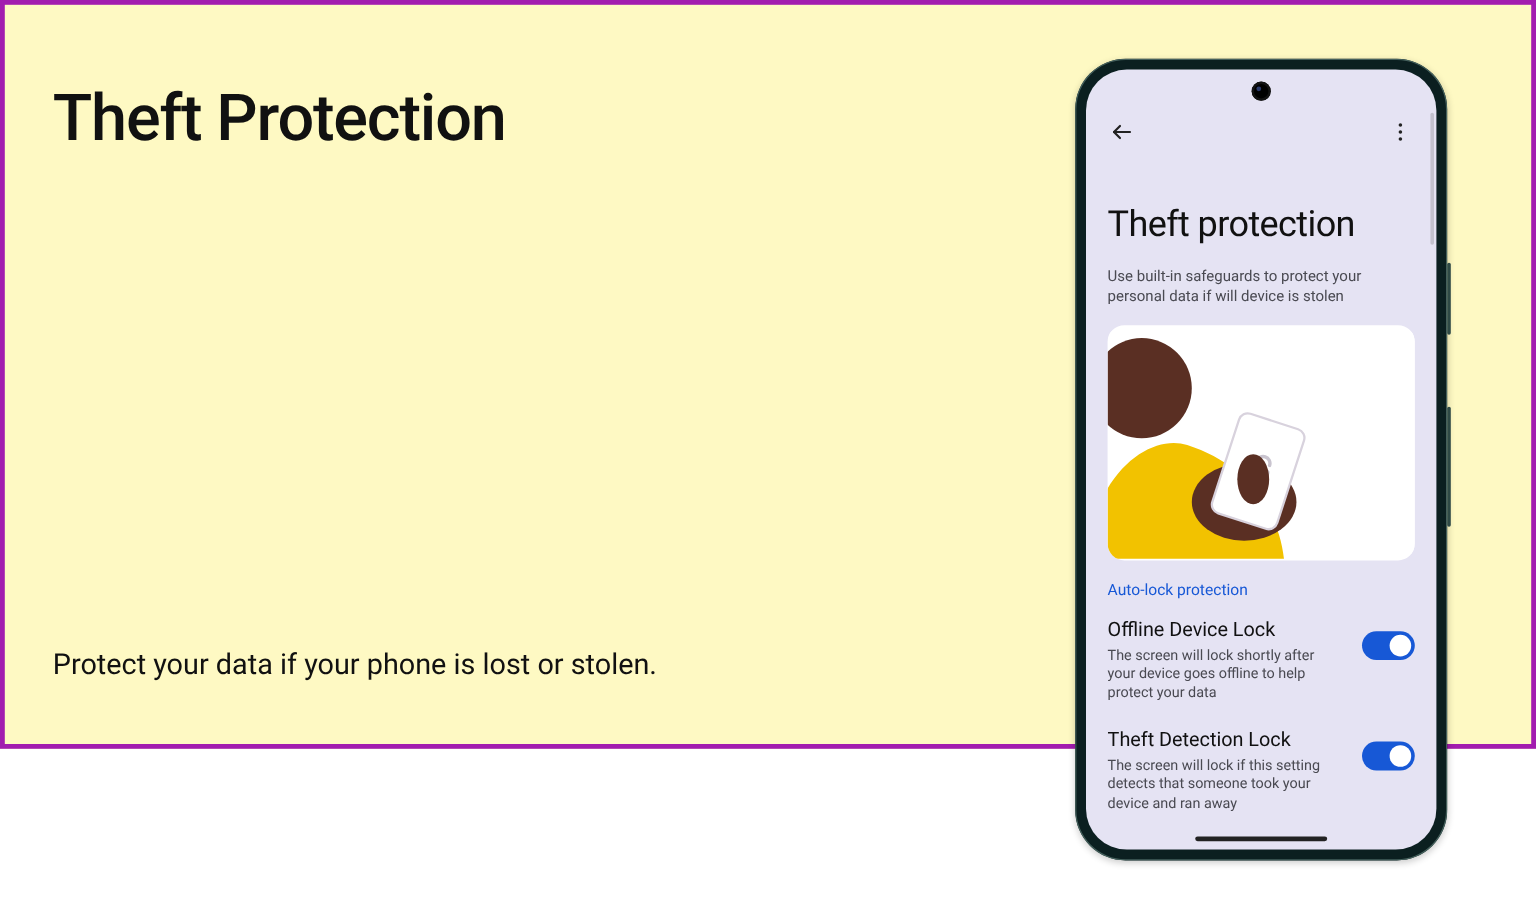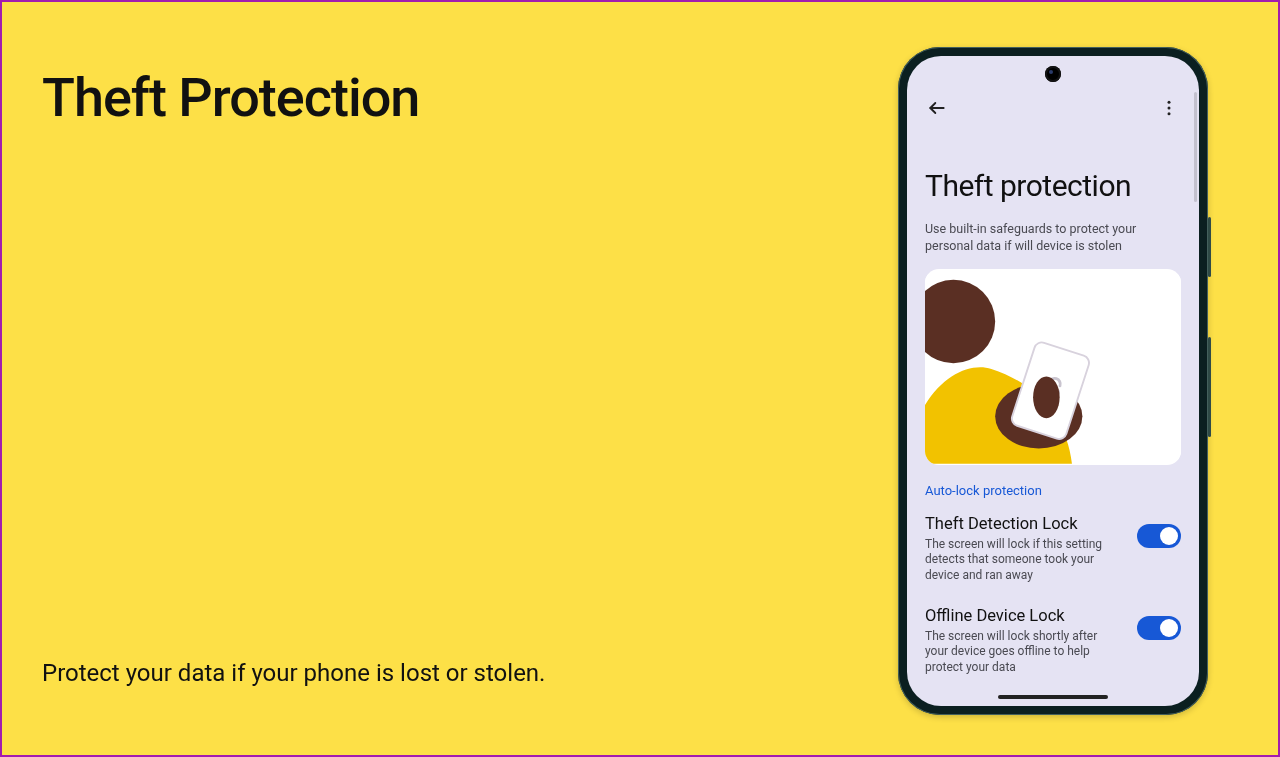--- a/index.html
+++ b/index.html
@@ -1,26 +1,26 @@
 <!DOCTYPE html>
 <html><head>
 <meta charset="utf-8">
 <style>
   * { box-sizing: border-box; margin: 0; padding: 0; }
   html, body { width: 1280px; height: 757px; overflow: hidden; font-family: -apple-system, BlinkMacSystemFont, "Segoe UI", Roboto, Helvetica, Arial, sans-serif; }
   .frame {
-    width: 1280px; height: 757px; border: 2px solid #a21caf; background: #fde047;
+    width: 1280px; height: 624px; border: 4px solid #a21caf; background: #fef9c3;
     position: relative;
   }
   .page-title {
     position: absolute; left: 40px; top: 64px;
     font-size: 54px; font-weight: 500; letter-spacing: -1px; color: #111;
   }
   .page-sub {
-    position: absolute; left: 40px; bottom: 68px;
+    position: absolute; left: 40px; bottom: 52px;
     font-size: 24px; font-weight: 400; color: #111;
   }
 
   
   .phone {
     position: absolute; right: 70px; top: 45px;
     width: 310px; height: 668px;
     background: #0b1f20; border-radius: 42px;
     padding: 9px;
     box-shadow: 0 0 0 1px #44605c inset, 0 2px 6px rgba(0,0,0,0.2);
@@ -138,30 +138,30 @@
             </g>
 
             <ellipse cx="128" cy="130" rx="14" ry="22" fill="#5a2f23"></ellipse>
           </svg>
         </div>
 
         <div class="section-label">Auto-lock protection</div>
 
         <div class="setting">
           <div class="setting-text">
-            <div class="setting-title">Theft Detection Lock</div>
-            <div class="setting-desc">The screen will lock if this setting detects that someone took your device and ran away</div>
+            <div class="setting-title">Offline Device Lock</div>
+            <div class="setting-desc">The screen will lock shortly after your device goes offline to help protect your data</div>
           </div>
           <div class="toggle"></div>
         </div>
 
         <div class="setting">
           <div class="setting-text">
-            <div class="setting-title">Offline Device Lock</div>
-            <div class="setting-desc">The screen will lock shortly after your device goes offline to help protect your data</div>
+            <div class="setting-title">Theft Detection Lock</div>
+            <div class="setting-desc">The screen will lock if this setting detects that someone took your device and ran away</div>
           </div>
           <div class="toggle"></div>
         </div>
       </div>
 
       <div class="gesture-bar"></div>
     </div>
   </div>
 </div>
 

